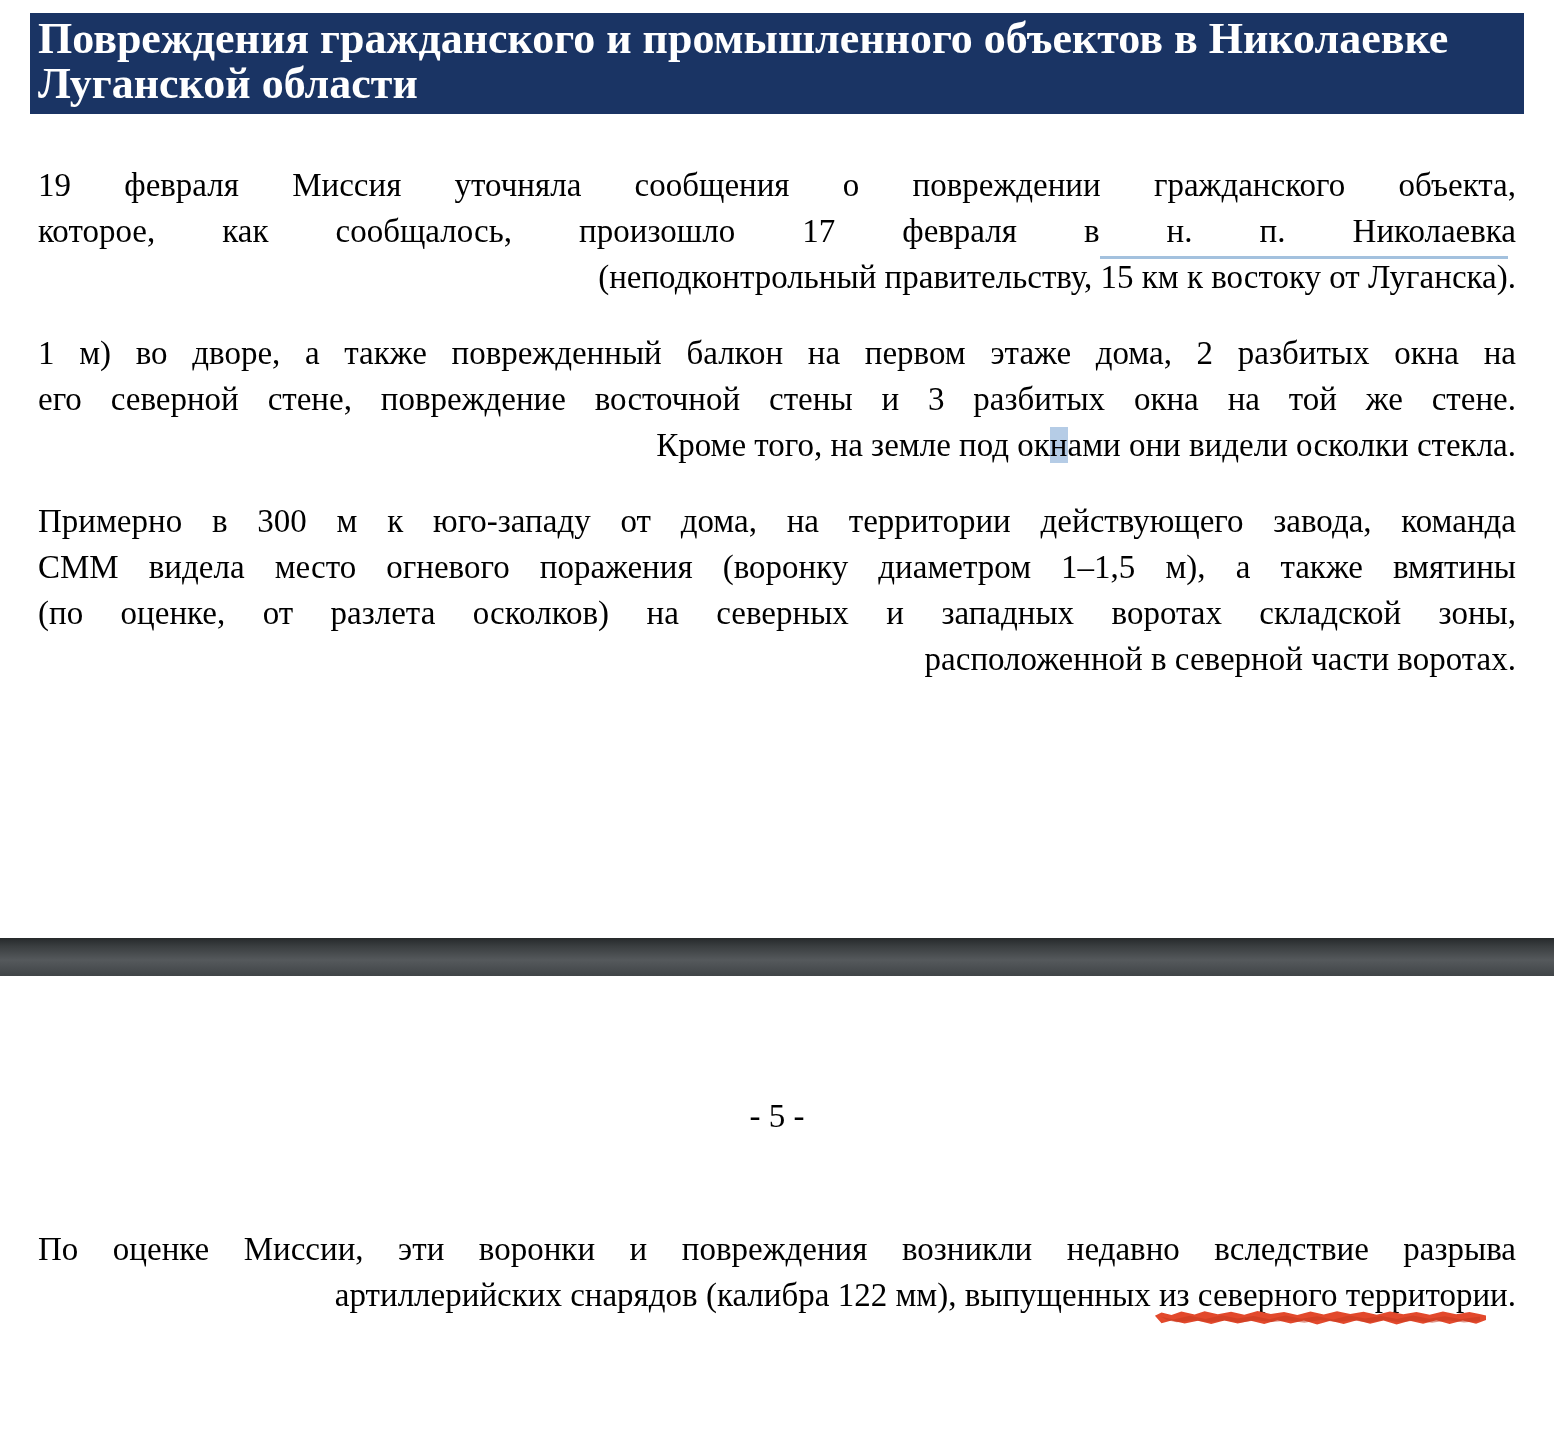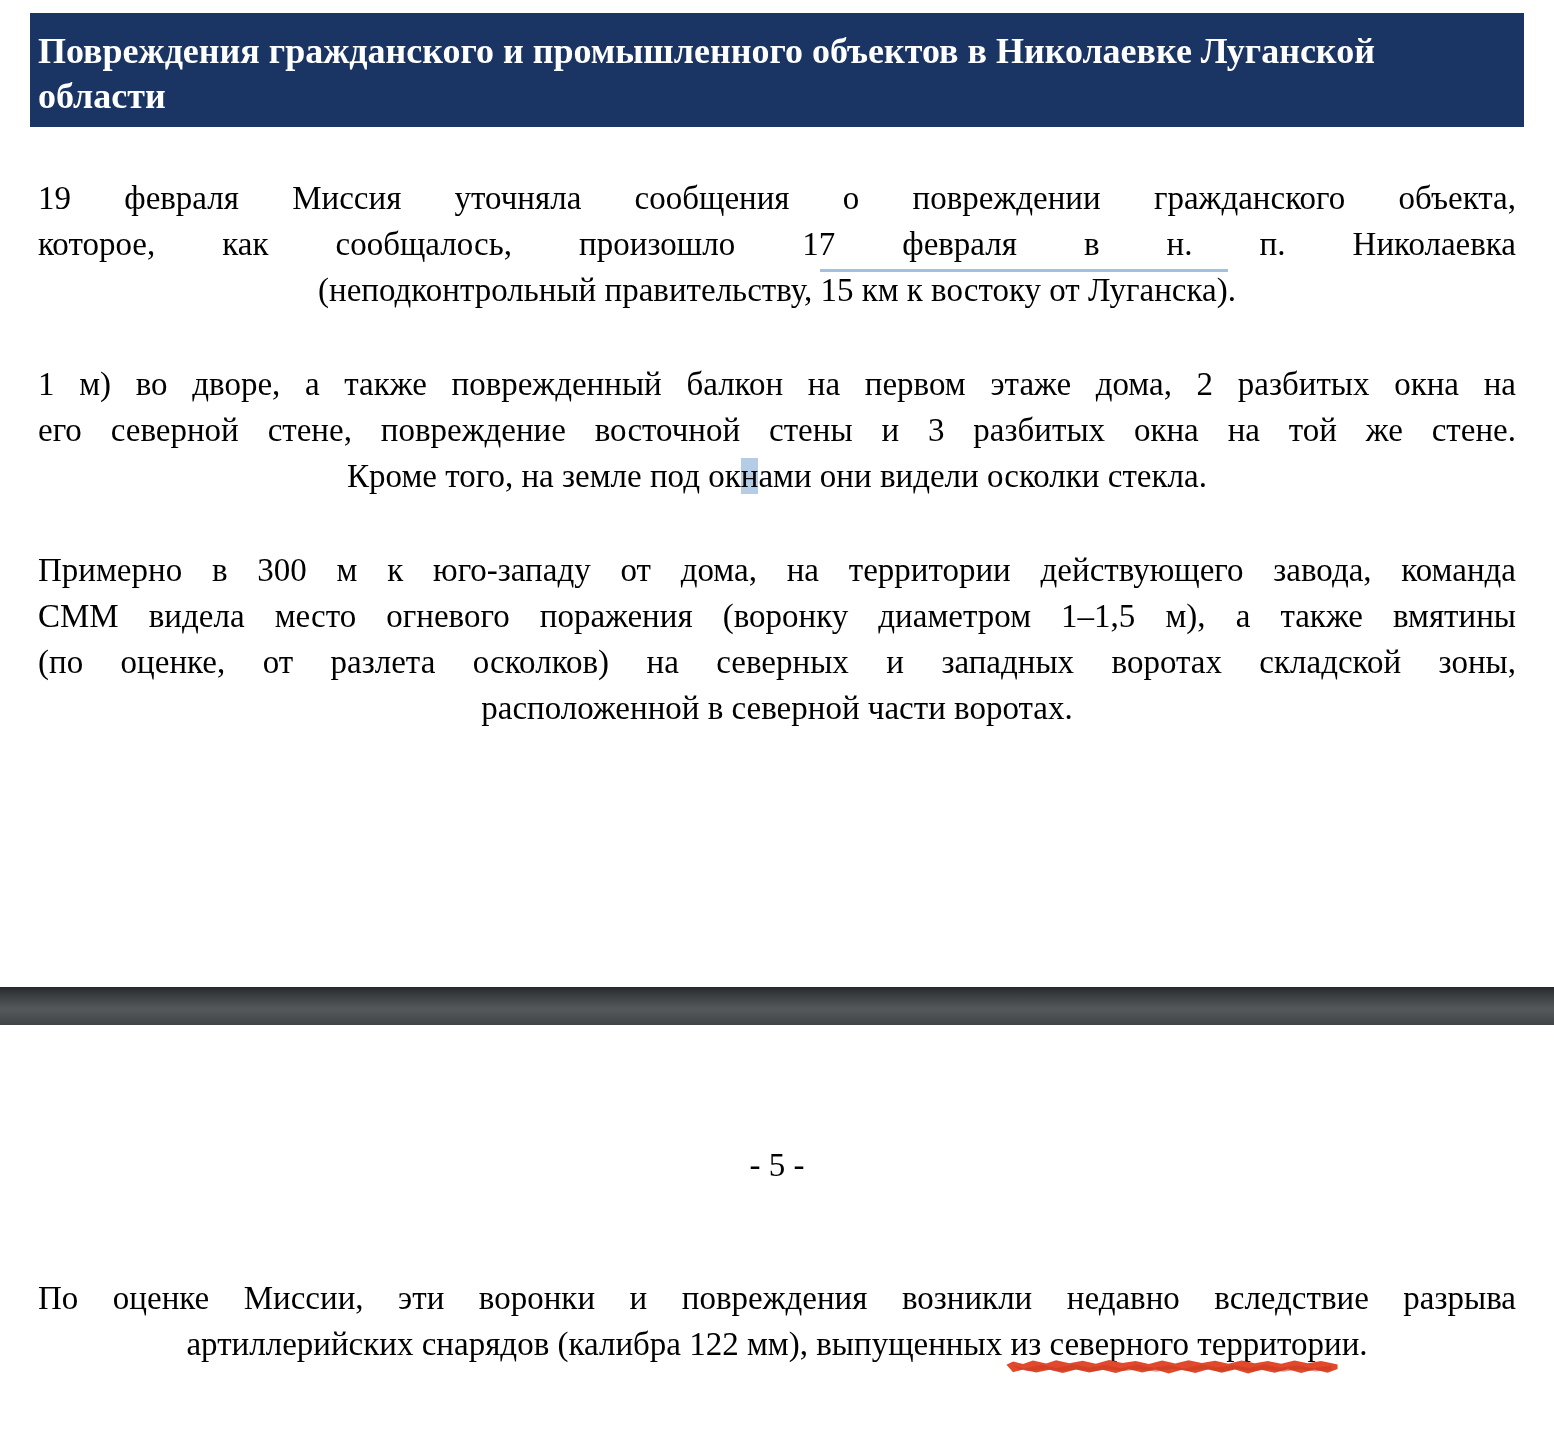--- a/index.html
+++ b/index.html
@@ -18,33 +18,33 @@
   body{
     width:1554px;height:1450px;overflow:hidden;background:#ffffff;
     font-family:"Liberation Serif","DejaVu Serif",serif;color:var(--body-text);
     position:relative;
   }
   .doc-header{
     margin:13px 30px 0 30px;
     background:var(--header-bg);
     color:var(--header-text);
     font-weight:bold;
-    font-size:36px;
+    font-size:44px;
     line-height:45px;
-    padding:16px 12px 8px 8px;
+    padding:3px 12px 8px 8px;
   }
   .doc-header .title{display:block;max-width:1440px;}
   .content{
     margin:0 38px;
     font-size:33px;
     line-height:46px;
   }
-  .para{margin:48px 0;}
+  .para{margin:30px 0;}
   #page1-paras .para:first-child{margin-top:48px;}
-  .line{text-align:center;}
+  .line{text-align:right;}
   .line.j{text-align:justify;text-align-last:justify;}
   .seg-overline{border-top:3px solid var(--overline);}
   .seg-highlight{background:var(--highlight);}
   .seg-scribble{position:relative;}
   .seg-scribble::before{
     content:"";position:absolute;left:-4px;right:30px;top:33px;height:15px;
     background:var(--scribble);
     clip-path:polygon(0% 38%,2% 16%,5% 34%,8% 10%,12% 30%,15% 8%,19% 28%,23% 12%,27% 32%,31% 6%,35% 26%,39% 14%,43% 34%,47% 10%,51% 30%,55% 8%,59% 26%,63% 12%,67% 32%,71% 10%,75% 28%,79% 14%,83% 32%,87% 10%,91% 28%,95% 14%,98% 26%,100% 36%,100% 66%,97% 92%,93% 70%,89% 94%,85% 68%,81% 92%,77% 72%,73% 96%,69% 70%,65% 92%,61% 68%,57% 94%,53% 72%,49% 96%,45% 70%,41% 90%,37% 68%,33% 94%,29% 72%,25% 90%,21% 70%,17% 94%,13% 72%,9% 90%,5% 70%,2% 88%);
   }
   .seg-scribble::after{

